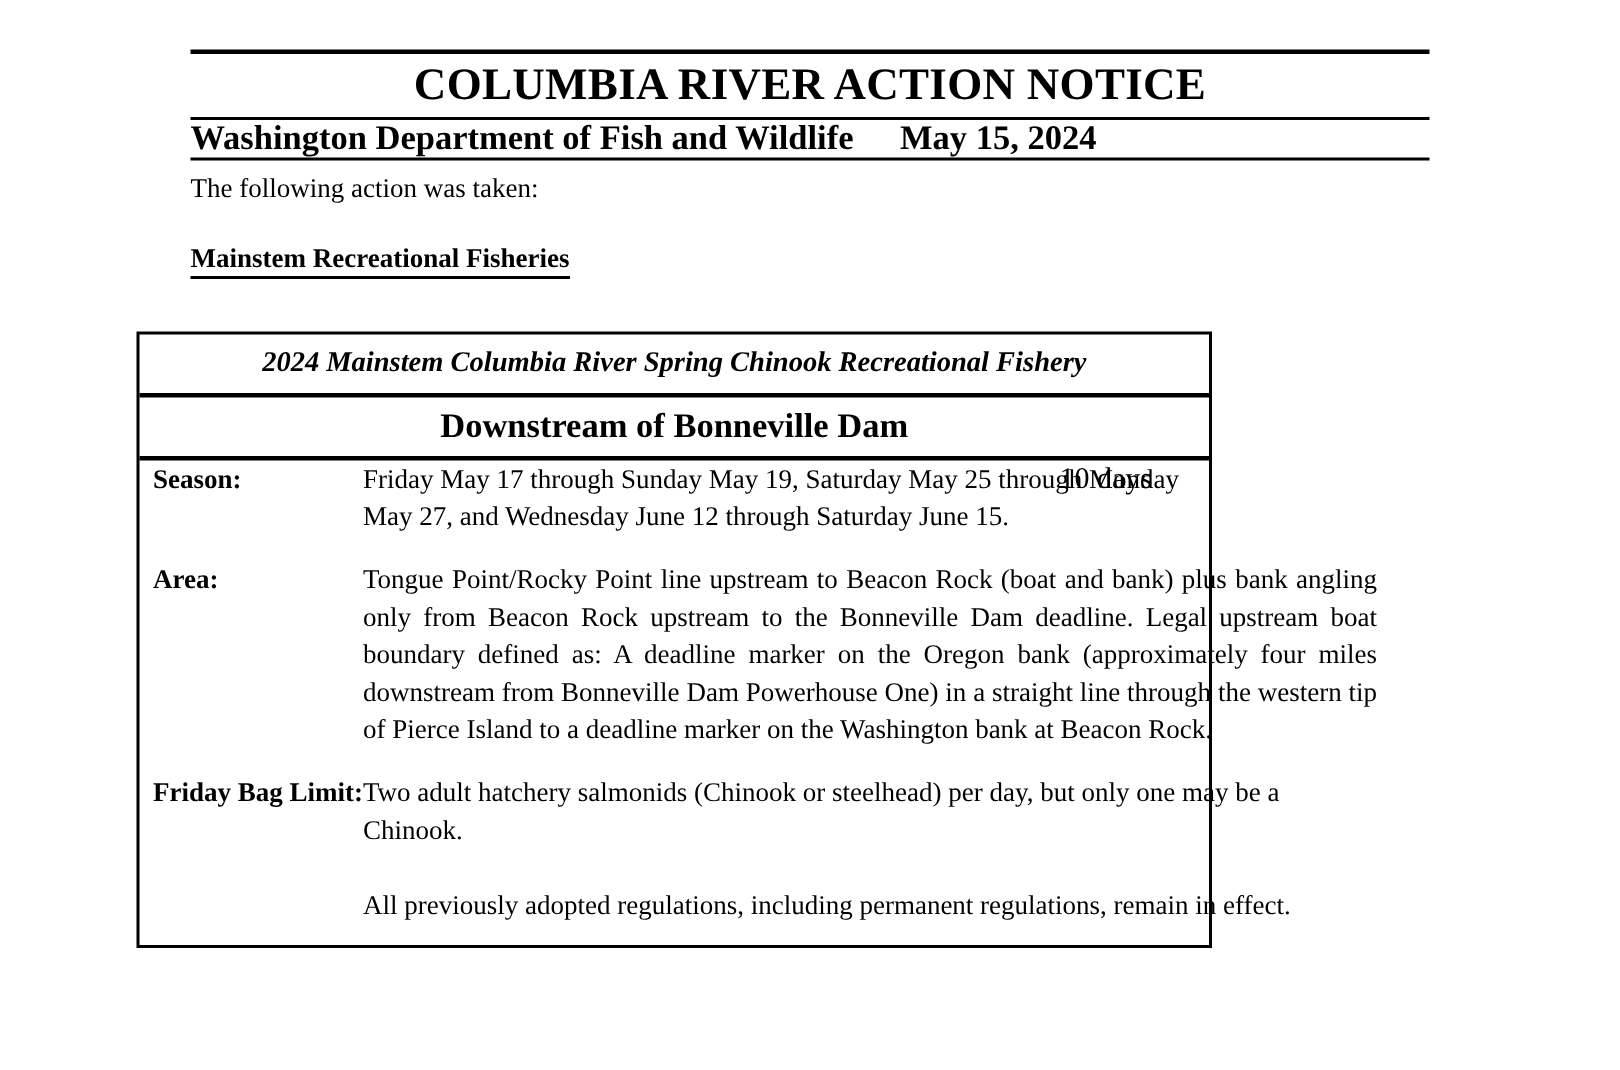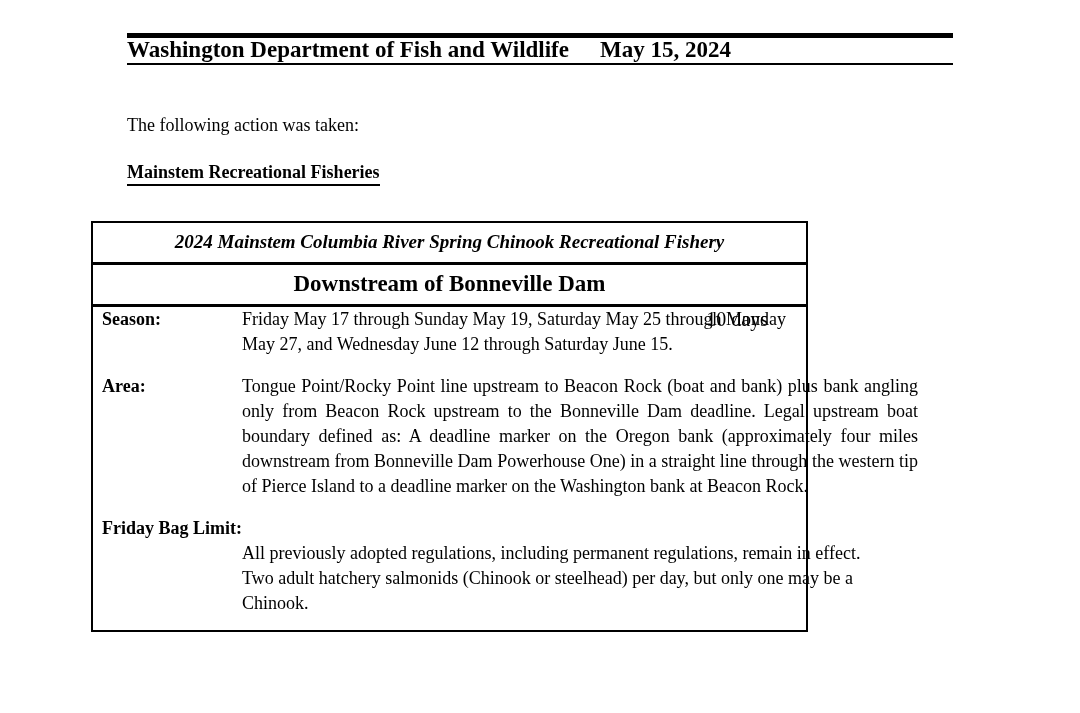--- a/index.html
+++ b/index.html
@@ -163,20 +163,21 @@
   .bag-width  { width: 655px; }
   .area-width { width: 676px; }
 </style>
 </head>
 <body>
 
 <div class="page">
 
   <div class="masthead">
     <div class="rule-thick"></div>
+    <div class="doc-title">COLUMBIA RIVER ACTION NOTICE</div>
     <div class="rule-med"></div>
     <div class="dept-line">
       <span>Washington Department of Fish and Wildlife</span>
       <span>May 15, 2024</span>
     </div>
     <div class="rule-med"></div>
   </div>
 
   <div class="intro">
     <div class="intro-line">The following action was taken:</div>
@@ -201,21 +202,21 @@
       <div class="data-row row-area">
         <div class="lbl-cell">Area:</div>
         <div class="val-cell">
           <p class="justified area-width">Tongue Point/Rocky Point line upstream to Beacon Rock (boat and bank) plus bank angling only from Beacon Rock upstream to the Bonneville Dam deadline. Legal upstream boat boundary defined as: A deadline marker on the Oregon bank (approximately four miles downstream from Bonneville Dam Powerhouse One) in a straight line through the western tip of Pierce Island to a deadline marker on the Washington bank at Beacon Rock.</p>
         </div>
       </div>
 
       <div class="data-row row-bag">
         <div class="lbl-cell">Friday Bag Limit:</div>
         <div class="val-cell">
+          <p class="bag-width">Two adult hatchery salmonids (Chinook or steelhead) per day, but only one may be a Chinook.</p>
           <p class="bag-width gap-para">All previously adopted regulations, including permanent regulations, remain in effect.</p>
-          <p class="bag-width">Two adult hatchery salmonids (Chinook or steelhead) per day, but only one may be a Chinook.</p>
         </div>
       </div>
 
     </div>
   </div>
 
 </div>
 
 </body></html>

